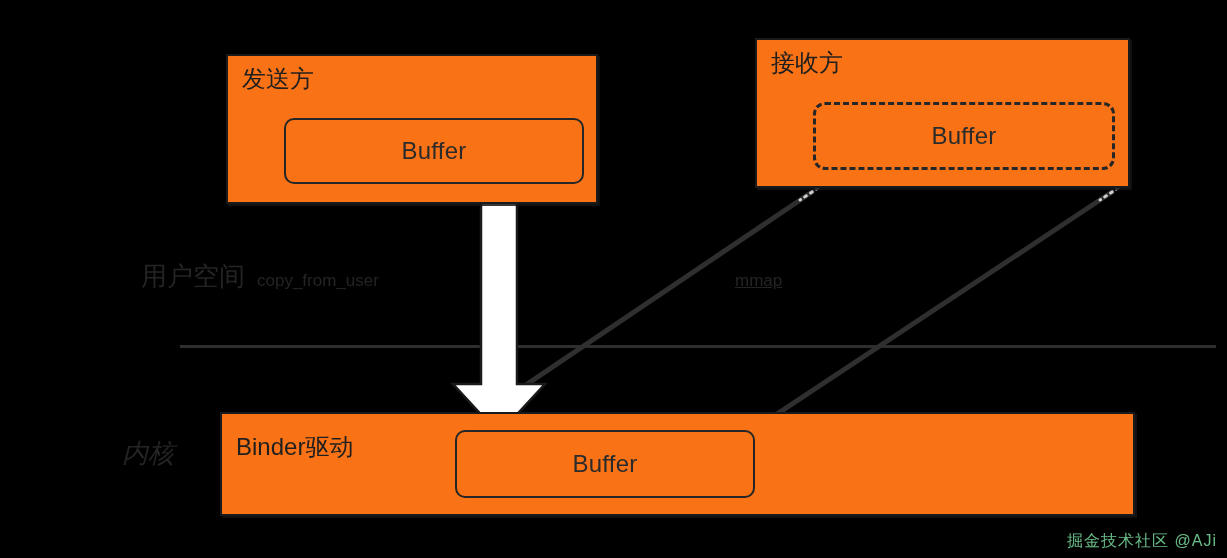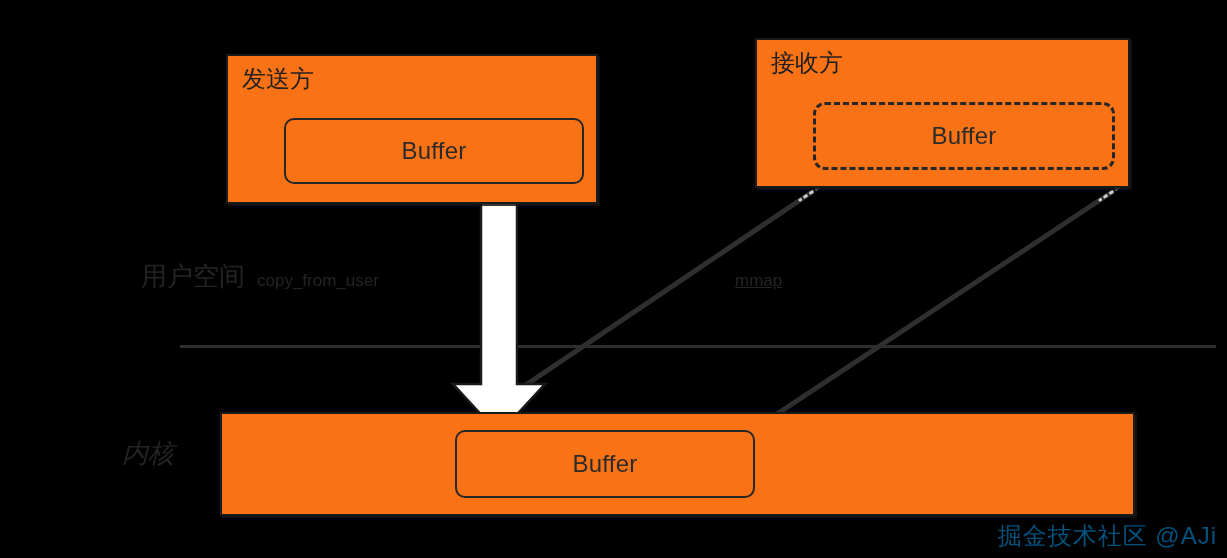--- a/index.html
+++ b/index.html
@@ -84,22 +84,22 @@
     width: 1227px;
     height: 558px;
     pointer-events: none;
   }
 
   
   #watermark {
     position: absolute;
     right: 10px;
     bottom: 6px;
-    font-size: 24px;
-    color: #0369a1;
+    font-size: 16px;
+    color: #86efac;
     opacity: .78;
     white-space: nowrap;
     letter-spacing: 1px;
   }
 </style>
 </head>
 <body>
 
 <div id="canvas">
 
@@ -135,20 +135,21 @@
   </div>
 
   <div class="proc-box" style="left:755px; top:38px; width:375px; height:150px;">
     <div class="proc-title">接收方</div>
     <div class="buf dashed" style="left:56px; top:62px; width:302px; height:68px;">
       <span class="buf-label">Buffer</span>
     </div>
   </div>
 
   <div class="proc-box" style="left:220px; top:412px; width:915px; height:104px;">
+    <div class="proc-title" style="top:18px;">Binder驱动</div>
     <div class="buf" style="left:233px; top:16px; width:300px; height:68px;">
       <span class="buf-label">Buffer</span>
     </div>
   </div>
 
   <div id="watermark">掘金技术社区 @AJi</div>
 
 </div>
 
 </body></html>

